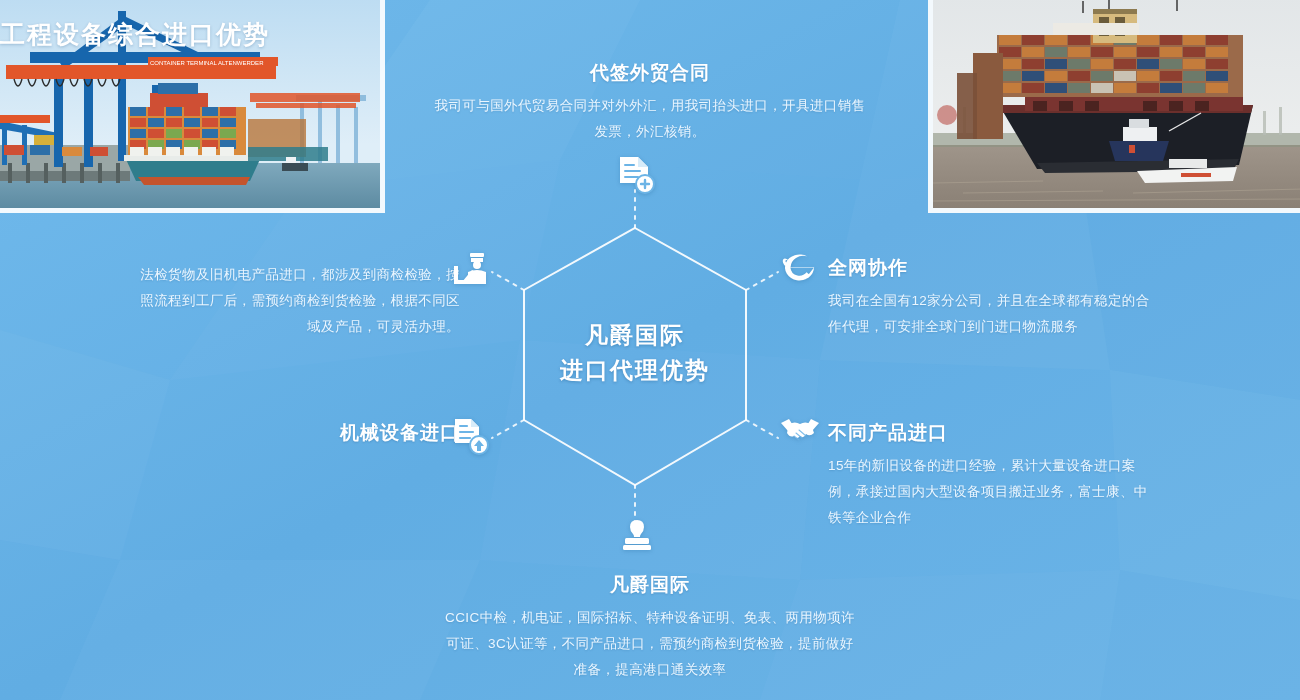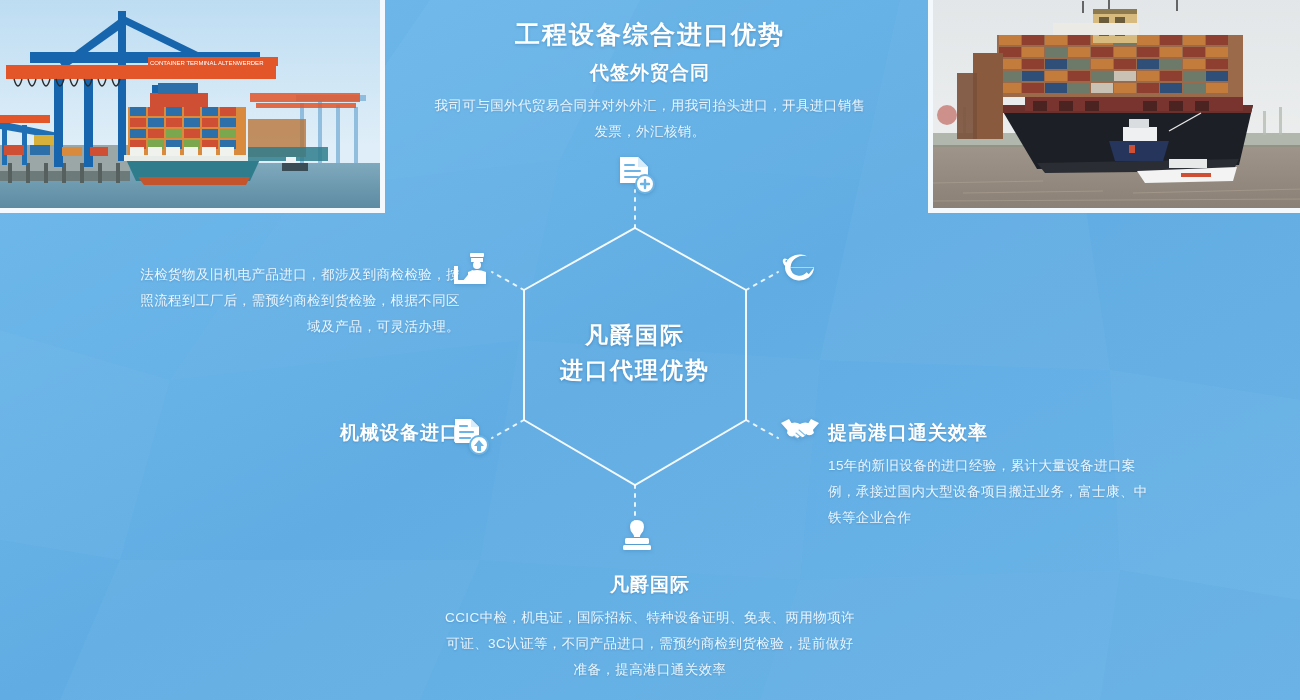--- a/index.html
+++ b/index.html
@@ -26,21 +26,21 @@
     border: 5px solid rgba(255,255,255,0.92);
     overflow: hidden;
   }
   #photo-left  { left: 0px;   top: -5px; width: 385px; height: 218px; border-left: none; border-top: none; }
   #photo-right { left: 928px; top: -5px; width: 377px; height: 218px; border-right: none; border-top: none; }
   .photo svg { display: block; width: 100%; height: 100%; }
 
   
   #main-title {
     position: absolute; left: 0; right: 0; top: 18px;
-    text-align: center;
+    text-align: left;
     color: #ffffff;
     font-size: 25px; font-weight: bold;
     letter-spacing: 2px;
     text-shadow: 0 1px 3px rgba(0,60,110,0.25);
   }
   #center-top-block {
     position: absolute; left: 430px; width: 440px; top: 60px;
     text-align: center;
   }
   .sec-title {
@@ -476,29 +476,33 @@
       <g stroke="#6cb4e6" stroke-width="2.2" stroke-linecap="round">
         <line x1="8" y1="9" x2="15" y2="9"></line>
         <line x1="8" y1="15" x2="21" y2="15"></line>
         <line x1="8" y1="21" x2="18" y2="21"></line>
       </g>
       <circle cx="27" cy="28" r="9" fill="#ffffff" stroke="#6cb4e6" stroke-width="2"></circle>
       <path d="M27 23 l5 6 h-3 v5 h-4 v-5 h-3 z" fill="#6cb4e6"></path>
     </svg>
   </div>
 
+  <div class="side-block side-right" id="block-quanwang">
+    <div class="sec-title">全网协作</div>
+    <div class="sec-body">我司在全国有12家分公司，并且在全球都有稳定的合作代理，可安排全球门到门进口物流服务</div>
+  </div>
   <div class="icon-box" id="icon-ie">
     <svg width="36" height="34" viewBox="0 0 36 34">
       <path d="M32 17.5 a14.5 13 0 1 1 -7 -11.2 q-6 -1.6 -11 1.6 q-5 3.2 -5.4 9 h23.4 q0.4 -0.2 0 0.6 h-23.6 q0.6 6.6 7 8 q5.4 1.2 9.2 -3.2 l4 3.4 a14.5 13 0 0 1 -6 3.8" fill="#ffffff"></path>
       <path d="M5.5 9.6 q-3.6 -2.6 -4.6 0.4 q-0.8 2.6 2.4 6.2 l1.4 -2.6 q-1.6 -2 -1.2 -3 q0.5 -1.2 2.6 -0.2 z" fill="#ffffff"></path>
     </svg>
   </div>
 
   <div class="side-block side-right" id="block-zhongda">
-    <div class="sec-title">提高港口通关效率</div>
+    <div class="sec-title">不同产品进口</div>
     <div class="sec-body">15年的新旧设备的进口经验，累计大量设备进口案例，承接过国内大型设备项目搬迁业务，富士康、中铁等企业合作</div>
   </div>
   <div class="icon-box" id="icon-handshake">
     <svg width="40" height="32" viewBox="0 0 40 32">
       <path d="M1 7 L9 3 l5 8 l-6 4 z" fill="#ffffff"></path>
       <path d="M39 7 L31 3 l-5 8 l6 4 z" fill="#ffffff"></path>
       <path d="M9 8 q6 -3 11 0 q5 -3 11 0 l3 9 q-4 4 -8 1 q-2 5 -6 2 q-3 4 -6 0 q-4 2 -7 -3 z" fill="#ffffff"></path>
       <g stroke="#6cb4e6" stroke-width="1.1" stroke-linecap="round" opacity="0.85">
         <line x1="16" y1="17" x2="22" y2="22"></line>
         <line x1="19" y1="14" x2="26" y2="20"></line>

